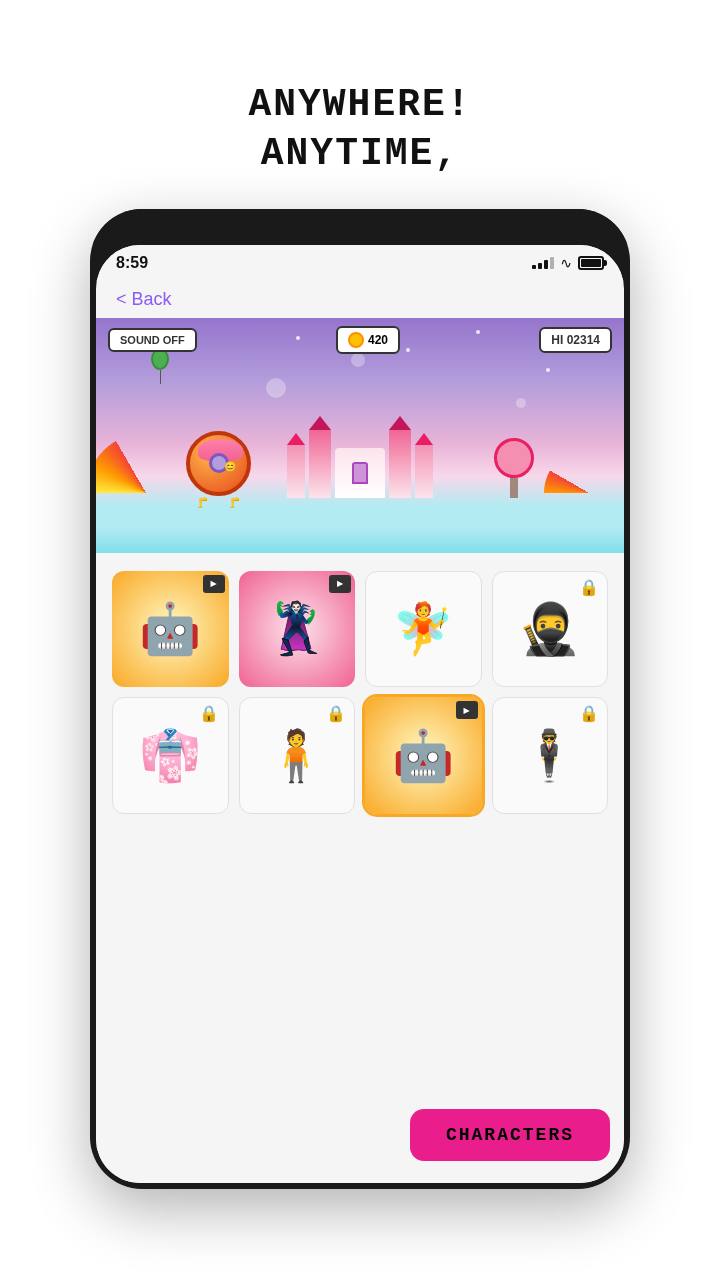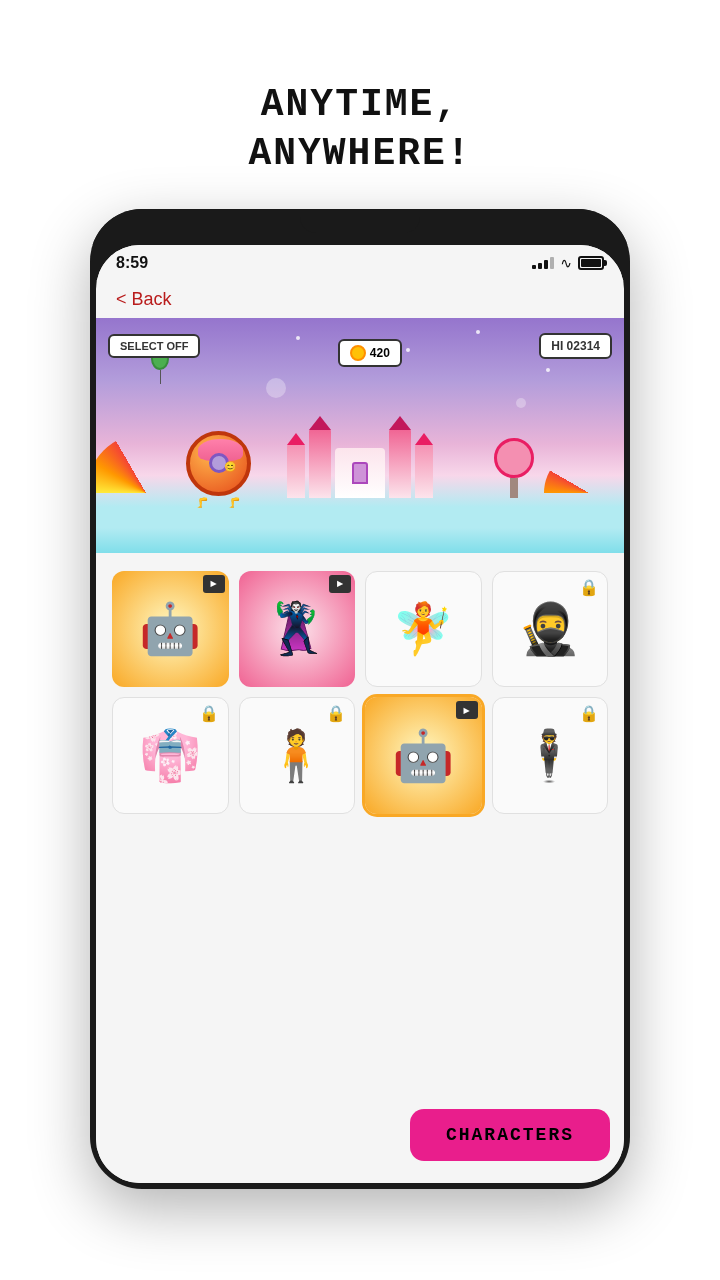--- a/index.html
+++ b/index.html
@@ -158,21 +158,21 @@
       width: 100%;
       height: 100%;
       background: #111;
       border-radius: 1px;
     }
 
     
     .back-btn {
       padding: 8px 20px;
       font-size: 18px;
-      color: #b91c1c;
+      color: #8b5cf6;
       cursor: pointer;
       flex-shrink: 0;
     }
 
     
     .game-banner {
       width: 100%;
       height: 210px;
       background: linear-gradient(180deg, #b388ff 0%, #ce93d8 40%, #e1bee7 70%, #80deea 90%, #b2ebf2 100%);
       position: relative;
@@ -236,21 +236,20 @@
     .hud-score {
       display: flex;
       align-items: center;
       gap: 4px;
       background: white;
       border: 2px solid #333;
       border-radius: 6px;
       padding: 4px 10px;
       font-size: 12px;
       font-weight: 700;
-      margin-top: 13px;
     }
 
     .coin-icon {
       width: 16px;
       height: 16px;
       background: #ffc107;
       border-radius: 50%;
       border: 2px solid #ff8f00;
     }
 
@@ -362,22 +361,22 @@
       cursor: pointer;
       font-family: 'Courier New', monospace;
     }
   </style>
 </head>
 <body>
 
 <div class="page-bg">
 
   <div class="headline">
+    <div>ANYWHERE!</div>
     <div>ANYTIME,</div>
-    <div>ANYWHERE!</div>
   </div>
 
   <div class="phone">
 
     <div class="phone-notch">
       <div class="notch-center"></div>
     </div>
 
     <div class="phone-screen">
 
@@ -461,21 +460,21 @@
             <div style="position:absolute;bottom:-12px;right:10px;font-size:10px;">🦵</div>
           </div>
         </div>
 
         <div style="position:absolute;top:30px;left:55px;">
           <div style="width:18px;height:22px;background:#4caf50;border-radius:50%;border:2px solid #388e3c;"></div>
           <div style="width:1px;height:14px;background:#555;margin:0 auto;"></div>
         </div>
 
         <div class="hud-bar">
-          <div class="hud-btn">SELECT OFF</div>
+          <div class="hud-btn">SOUND OFF</div>
           <div class="hud-score">
             <div class="coin-icon"></div>
             <span>420</span>
           </div>
           <div class="hud-hi">
             <span>HI</span>&nbsp;<span>02314</span>
           </div>
         </div>
       </div>
 

